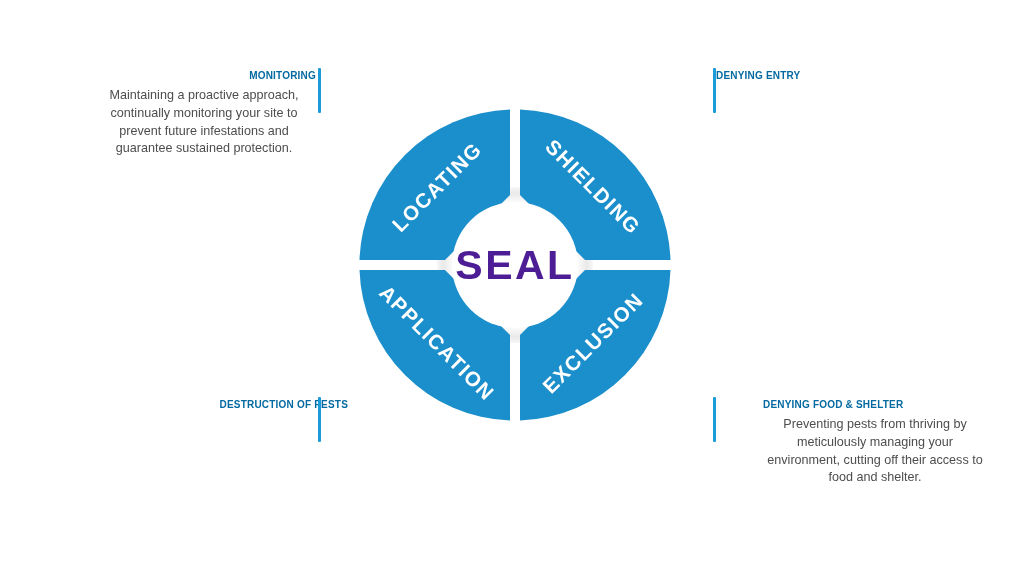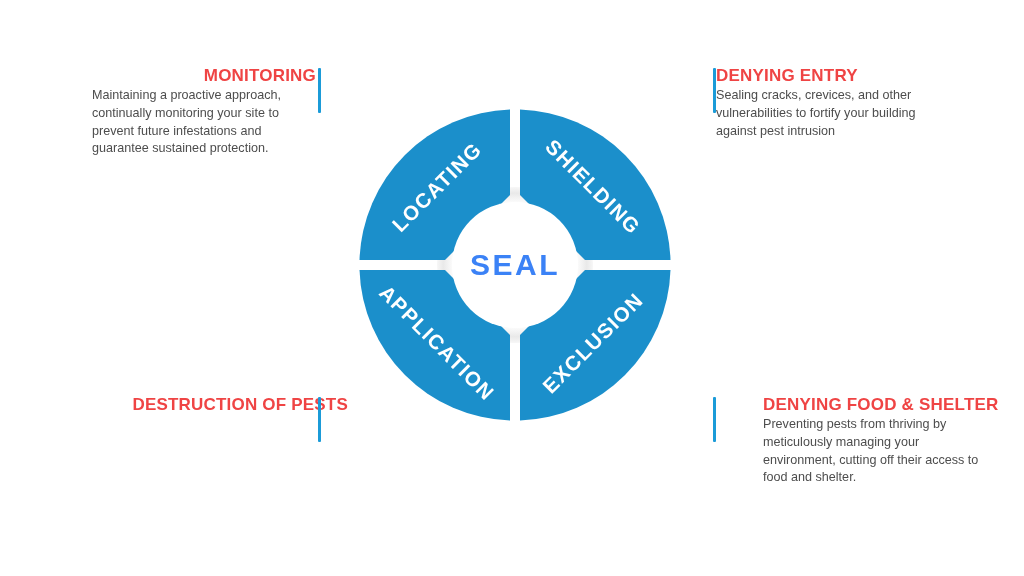--- a/index.html
+++ b/index.html
@@ -22,33 +22,34 @@
     width: 1024px;
     height: 576px;
   }
 
   
   .callout {
     position: absolute;
     width: 224px;
   }
   .callout .heading {
-    font-size: 17px;
+    font-size: 10px;
     font-weight: bold;
-    color: #ef4444;
+    color: #0369a1;
     letter-spacing: 0.2px;
     line-height: 16px;
     margin: 0 0 3px 0;
     white-space: nowrap;
   }
   .callout .body {
     font-size: 12.6px;
     color: #4d4d4d;
     line-height: 17.8px;
     margin: 0;
+    text-align: center;
   }
   .callout.left {
     text-align: left;
   }
   .callout.left .heading {
     text-align: right;
   }
   .callout.right {
     text-align: left;
   }
@@ -122,23 +123,23 @@
     position: absolute;
     left: 160px;
     top: 160px;
     width: 160px;
     height: 50px;
     margin-left: -80px;
     margin-top: -25px;
     display: flex;
     align-items: center;
     justify-content: center;
-    font-size: 30px;
+    font-size: 41px;
     font-weight: bold;
-    color: #3b82f6;
+    color: #4c1d95;
     letter-spacing: 2.5px;
     pointer-events: none;
   }
 </style>
 </head>
 <body>
 
 <div id="stage">
 
   <div class="callout left" id="block-monitoring">
@@ -147,21 +148,20 @@
   </div>
   <div class="accent-bar" id="bar-monitoring" style="left:318px; top:68px; height:45px;"></div>
 
   <div class="callout left" id="block-destruction">
     <p class="heading">DESTRUCTION OF PESTS</p>
   </div>
   <div class="accent-bar" id="bar-destruction" style="left:318px; top:397px; height:45px;"></div>
 
   <div class="callout right" id="block-entry">
     <p class="heading">DENYING ENTRY</p>
-    <p class="body">Sealing cracks, crevices, and other vulnerabilities to fortify your building against pest intrusion</p>
   </div>
   <div class="accent-bar" id="bar-entry" style="left:713px; top:68px; height:45px;"></div>
 
   <div class="callout right" id="block-food">
     <p class="heading">DENYING FOOD &amp; SHELTER</p>
     <p class="body">Preventing pests from thriving by meticulously managing your environment, cutting off their access to food and shelter.</p>
   </div>
   <div class="accent-bar" id="bar-food" style="left:713px; top:397px; height:45px;"></div>
 
   <div id="donut-wrap">

